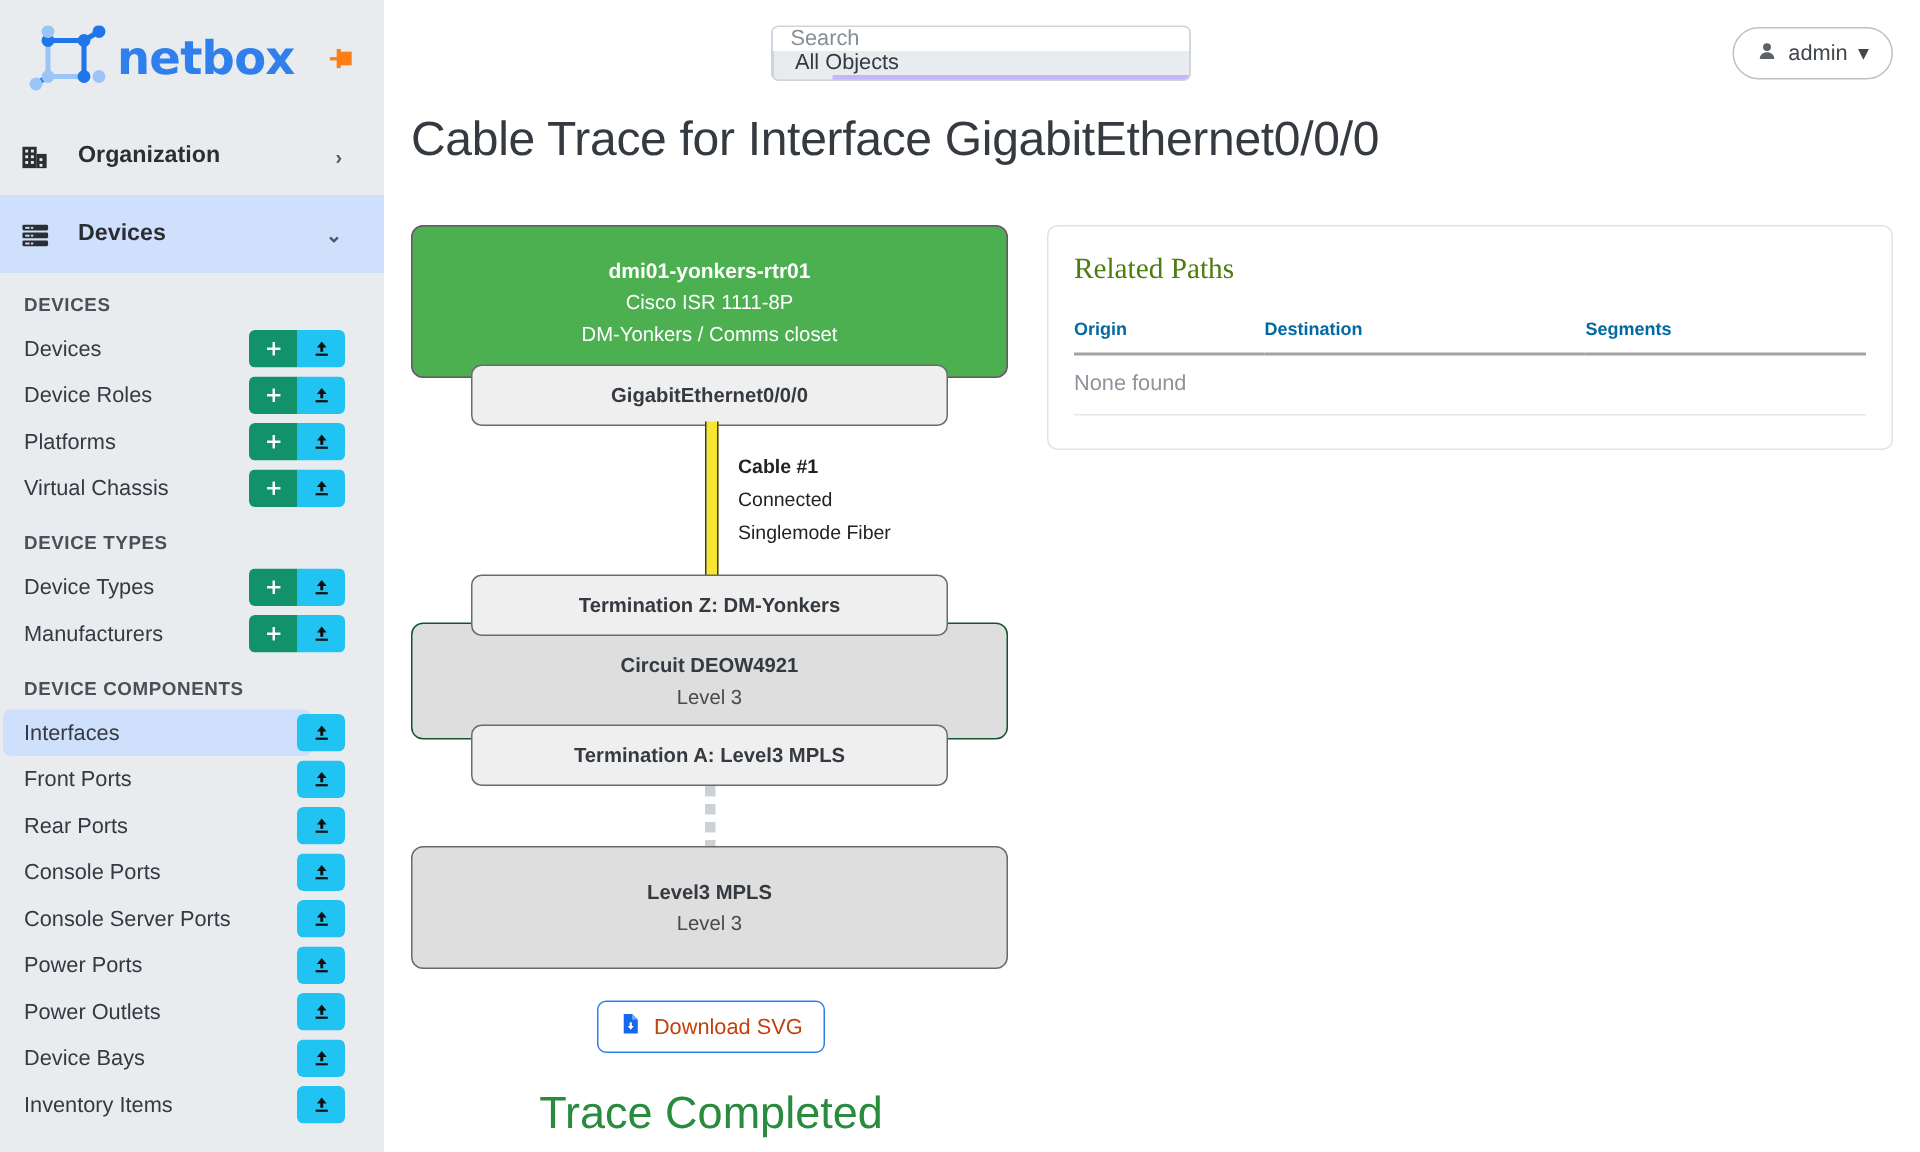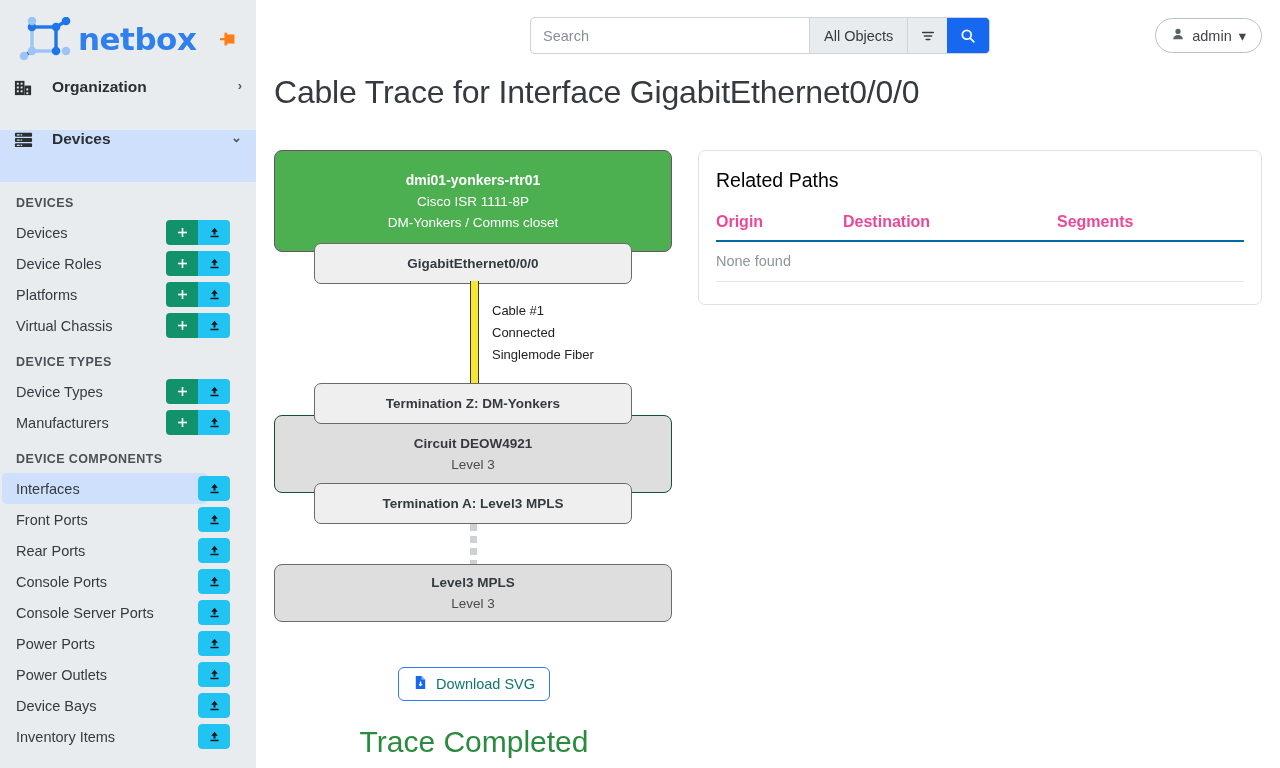--- a/index.html
+++ b/index.html
@@ -32,22 +32,22 @@
     font-size: 31px; font-weight: 700; color: #2f80ed;
     letter-spacing: -0.5px; margin-left: 4px; line-height: 1;
     font-family: "DejaVu Sans", sans-serif;
   }
   .pin-btn {
     margin-left: auto; width: 22px; height: 22px;
     display: flex; align-items: center; justify-content: center;
   }
 
   .nav-group {
-    display: flex; align-items: flex-start;
-    height: 52px; padding: 0 14px 0 14px;
+    display: flex; align-items: center;
+    height: 52px; padding: 0 28px 0 14px;
     font-size: 15.5px; font-weight: 700; color: #2b2f33;
   }
   .nav-group.active { background: #cfe0fd; }
   .nav-group .ng-icon { width: 28px; flex: 0 0 28px; display: flex; align-items: center; }
   .nav-group .ng-label { margin-left: 10px; }
   .nav-group .ng-caret { margin-left: auto; color: #52585d; font-size: 13px; }
 
   .section-head {
     font-size: 12.5px; font-weight: 700; letter-spacing: .4px;
     color: #495057; padding: 14px 0 7px 16px; text-transform: uppercase;
@@ -76,24 +76,25 @@
   .mini-btn.imp.solo { border-radius: 4px; }
 
   
   .main { flex: 1; height: 768px; position: relative; background: #fff; overflow: hidden; }
 
   .topbar {
     height: 70px; display: flex; align-items: center;
     padding: 0 18px; position: relative;
   }
   .search-wrap {
-    position: absolute; left: 274px; top: 17px;
+    position: absolute; left: 258px; top: 17px;
     display: flex; height: 37px;
     border: 1px solid #ced4da; border-radius: 5px; overflow: hidden;
-    background: #f97316;
+    background: #c4b5fd;
+    flex-direction: column;
   }
   .search-input {
     width: 278px; border: none; outline: none;
     padding: 0 12px; font-size: 14.5px; color: #343a40;
     font-family: "Liberation Sans", sans-serif; background: #fff;
   }
   .search-input::placeholder { color: #878f96; }
   .obj-select {
     display: flex; align-items: center; padding: 0 14px;
     background: #e9ecef; font-size: 14.5px; color: #343a40;
@@ -146,62 +147,62 @@
     margin: 0 auto;
   }
   .node-circuit {
     width: 398px; height: 78px; background: #dedede;
     border: 1px solid #14532d; border-radius: 8px;
   }
   .node-circuit .c1 { font-size: 13.5px; font-weight: 700; }
   .node-circuit .c2 { font-size: 13.5px; margin-top: 6px; color: #4a4a4a; }
 
   .node-provider {
-    width: 398px; height: 58px; background: #dedede;
+    width: 398px; height: 82px; background: #dedede;
     border: 1px solid #6b6b6b; border-radius: 8px;
   }
   .node-provider .p1 { font-size: 13.5px; font-weight: 700; }
   .node-provider .p2 { font-size: 13.5px; margin-top: 6px; color: #4a4a4a; }
 
   .cable-line {
     position: absolute; width: 9px; background: #f7e733;
     border-left: 1.4px solid #3a3a3a; border-right: 1.4px solid #3a3a3a;
   }
   .cable-label { position: absolute; font-size: 13px; color: #222; }
-  .cable-label .cl-t { font-weight: 400; }
+  .cable-label .cl-t { font-weight: 700; }
   .cable-label .cl-s { margin-top: 7px; }
 
   .dotted-link {
     position: absolute; display: flex; flex-direction: column;
     gap: 5px; align-items: center;
   }
   .dotted-link i { display: block; width: 7px; height: 7px; background: #ccd1d6; }
 
   .dl-btn {
     display: inline-flex; align-items: center; gap: 8px;
     border: 1px solid #2f7ef0; border-radius: 6px;
-    padding: 7px 14px; color: #0f766e; font-size: 14.5px;
+    padding: 7px 14px; color: #c2410c; font-size: 14.5px;
     background: #fff;
   }
   .trace-done {
     font-size: 30px; color: #2a8a3d; text-align: center;
     margin-top: 24px; font-weight: 400;
   }
 
   
   .card {
     flex: 1; max-width: 568px; background: #fff;
     border: 1px solid #dfe3e7; border-radius: 7px;
     padding: 18px 17px 22px 17px; align-self: flex-start;
   }
-  .card-title { font-size: 19.5px; color: #000000; margin-bottom: 21px; }
+  .card-title { font-size: 19.5px; color: #4d7c0f; margin-bottom: 21px; font-family: Liberation Serif, serif; }
   table.rp { width: 100%; border-collapse: collapse; }
   table.rp th {
-    text-align: left; font-size: 16px; font-weight: 700; color: #ec4899;
-    padding: 0 0 9px 0; border-bottom: 2px solid #0369a1;
+    text-align: left; font-size: 12px; font-weight: 700; color: #0369a1;
+    padding: 0 0 9px 0; border-bottom: 2px solid #a3a3a3;
   }
   table.rp td {
     font-size: 14.5px; color: #8d949b; padding: 11px 0 12px 0;
     border-bottom: 1px solid #e4e7ea;
   }
   .col-o { width: 127px; }
   .col-d { width: 214px; }
 </style>
 </head>
 <body>

